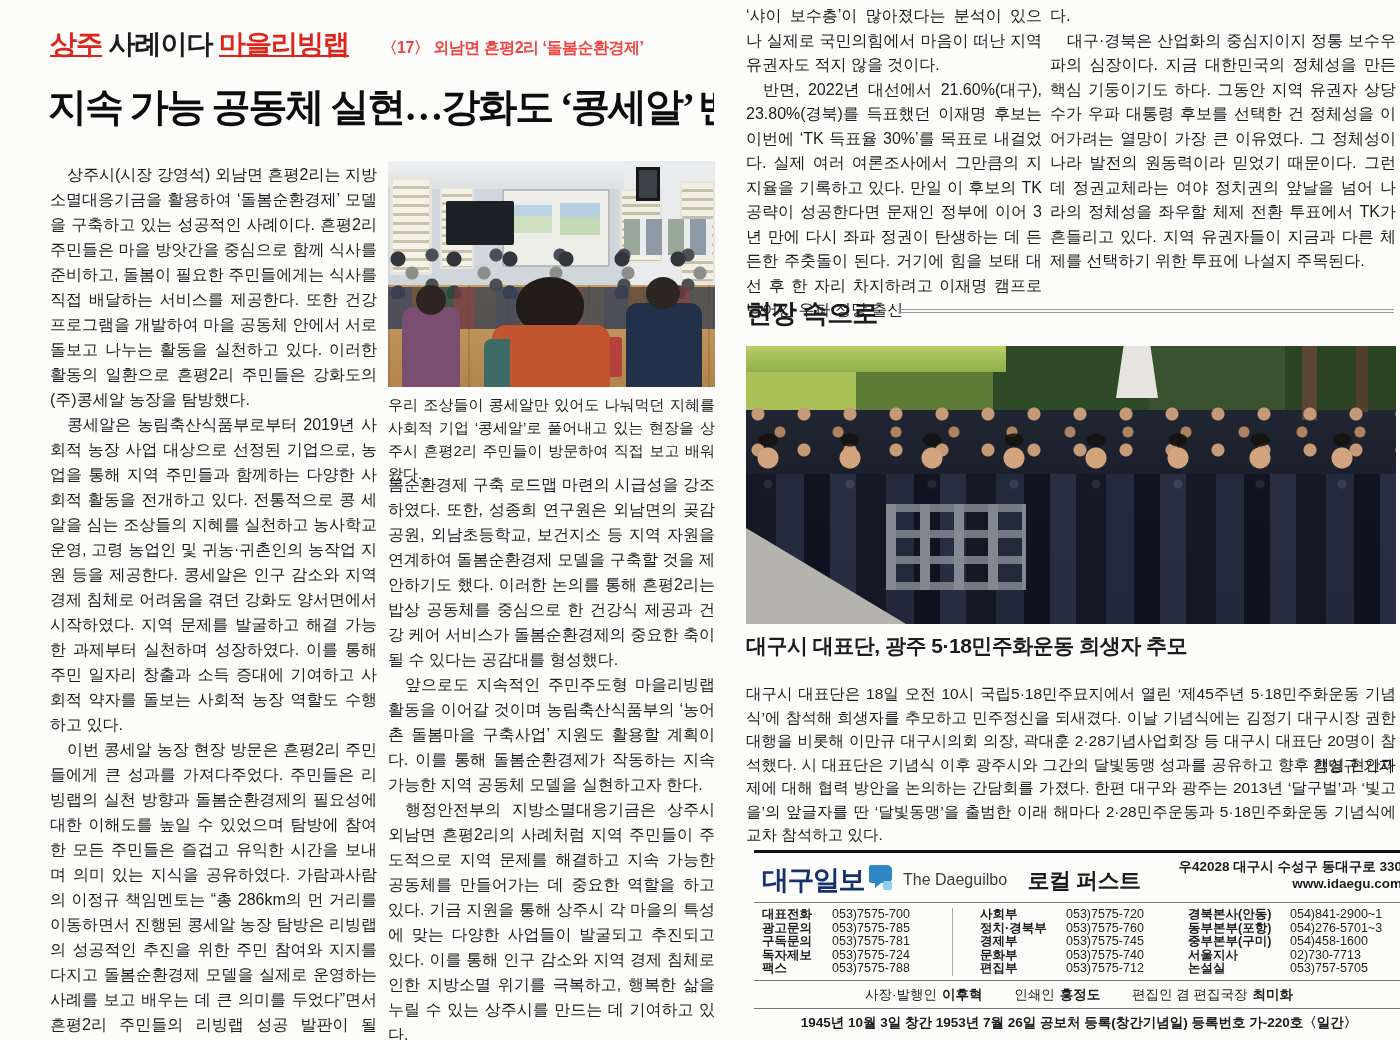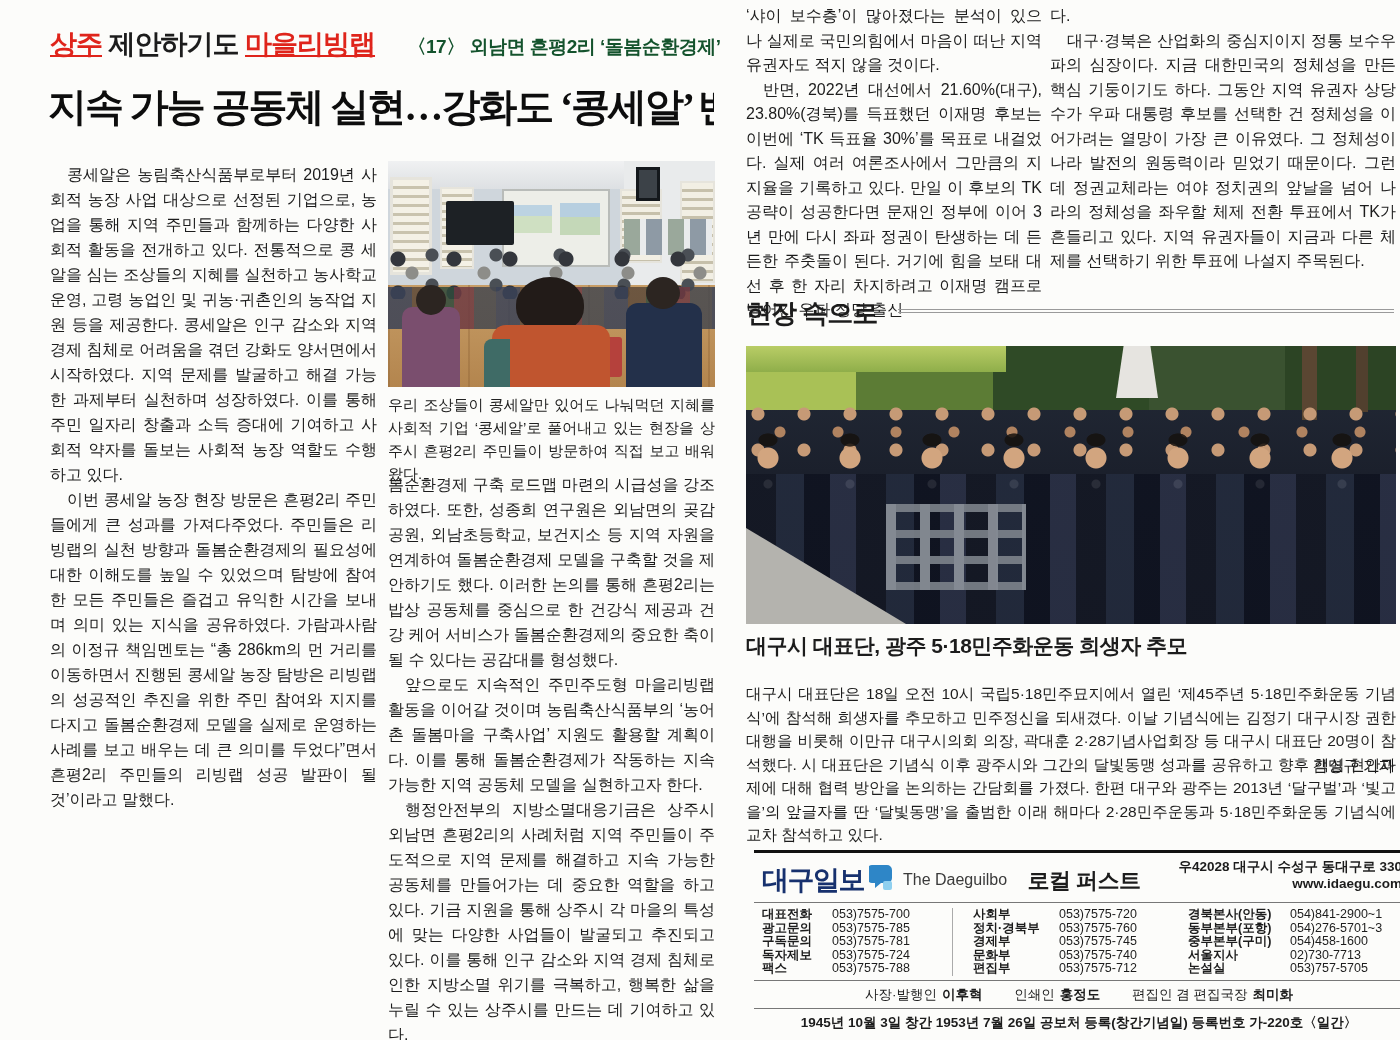--- a/index.html
+++ b/index.html
@@ -3,21 +3,21 @@
 <meta charset="utf-8">
 <style>
   * { margin:0; padding:0; box-sizing:border-box; }
   body { background:#e9e9e6; font-family:"Liberation Sans", sans-serif; }
   .page { position:relative; width:1400px; height:1040px; background:#fcfcfa; color:#1c1c1c; overflow:hidden; margin:0 auto; }
 
   
   .art { position:absolute; left:42px; top:20px; width:673px; height:1002px; }
   .kicker { position:absolute; left:8px; top:6px; font-size:27px; font-weight:800; letter-spacing:-1px; white-space:nowrap; }
   .kicker .red { color:#df241b;text-decoration:underline; }
-  .kicker .series { font-size:19px; font-weight:700; margin-left:26px; letter-spacing:-0.5px; color:#14532d; }
+  .kicker .series { font-size:16px; font-weight:700; margin-left:26px; letter-spacing:-0.5px; color:#ef4444; }
   .headline { position:absolute; left:6px; top:60px; width:666px; font-family:"Liberation Serif", serif; font-size:39px; font-weight:700; letter-spacing:-2px; white-space:nowrap; overflow:hidden; color:#0d0d0d; }
   .bodytext p { font-size:16px; line-height:25px; text-align:justify; color:#1c1c1c; }
   .bodytext p.ind { text-indent:17px; }
   .c1 { position:absolute; left:8px; top:142px; width:327px; }
   .caption1 { position:absolute; left:346px; top:373px; width:327px; font-size:15px; line-height:23px; text-align:justify; color:#222; }
   .c2 { position:absolute; left:346px; top:452px; width:327px; }
 
   
   .photo1 { position:absolute; left:346px; top:141px; width:327px; height:226px; background:#cdd3d8; overflow:hidden; }
   .p1 div { position:absolute; }
@@ -106,46 +106,47 @@
   .m-slogan { position:absolute; left:240px; width:180px; top:16px; text-align:center; font-size:22px; font-weight:800; letter-spacing:-0.5px; }
   .m-addr { position:absolute; right:2px; top:8px; text-align:right; font-size:13.5px; font-weight:700; line-height:17px; }
   .m-l1 { position:absolute; left:0; top:52px; width:100%; border-top:1px solid #777; }
   .m-contacts { position:absolute; left:2px; top:58px; width:100%; display:flex; }
   .ccol { font-size:12.5px; }
   .ccol .row { height:13.6px; line-height:13.6px; white-space:nowrap; }
   .ccol .lb { display:inline-block; text-align:justify; text-align-last:justify; font-weight:700; margin-right:10px; }
   .ccol .vl { font-weight:400; }
   .ccol1 { width:196px; padding-left:6px; }
   .ccol1 .lb { width:60px; }
-  .ccol2 { width:230px; border-left:1px solid #aaa; padding-left:20px; }
+  .ccol2 { width:230px; border-left:1px solid #aaa; padding-left:27px; }
   .ccol2 .lb { width:76px; }
   .ccol3 { flex:1; padding-left:6px; }
   .ccol3 .lb { width:92px; }
   .m-l2 { position:absolute; left:0; top:130px; width:100%; border-top:1px solid #777; }
   .m-pubs { position:absolute; left:0; top:136px; width:100%; text-align:center; font-size:13.5px; }
   .m-pubs .pname { font-weight:800; margin-left:5px; }
   .m-pubs .pair { margin:0 14px; }
   .m-l3 { position:absolute; left:0; top:158px; width:100%; border-top:1px solid #777; }
   .m-found { position:absolute; left:0; top:164px; width:100%; text-align:center; font-size:13.5px; font-weight:600; }
   .m-ethic { position:absolute; left:0; top:182px; width:100%; text-align:center; font-size:13.5px; font-weight:600; }
   .m-l4 { position:absolute; left:0; top:202px; width:100%; border-top:1px solid #777; }
 </style>
 </head>
 <body>
 
 <div class="page">
 
   <section class="art">
     <div class="kicker">
-      <span class="red">상주</span><span> 제안하기도 </span><span class="red">마을리빙랩</span>
+      <span class="red">상주</span><span> 사례이다 </span><span class="red">마을리빙랩</span>
       <span class="series">〈17〉 외남면 흔평2리 ‘돌봄순환경제’</span>
     </div>
     <h1 class="headline">지속 가능 공동체 실현…강화도 ‘콩세알’ 벤치마킹</h1>
 
     <div class="c1 bodytext">
+      <p class="ind">상주시(시장 강영석) 외남면 흔평2리는 지방소멸대응기금을 활용하여 ‘돌봄순환경제’ 모델을 구축하고 있는 성공적인 사례이다. 흔평2리 주민들은 마을 방앗간을 중심으로 함께 식사를 준비하고, 돌봄이 필요한 주민들에게는 식사를 직접 배달하는 서비스를 제공한다. 또한 건강 프로그램을 개발하여 마을 공동체 안에서 서로 돌보고 나누는 활동을 실천하고 있다. 이러한 활동의 일환으로 흔평2리 주민들은 강화도의 (주)콩세알 농장을 탐방했다.</p>
       <p class="ind">콩세알은 농림축산식품부로부터 2019년 사회적 농장 사업 대상으로 선정된 기업으로, 농업을 통해 지역 주민들과 함께하는 다양한 사회적 활동을 전개하고 있다. 전통적으로 콩 세 알을 심는 조상들의 지혜를 실천하고 농사학교 운영, 고령 농업인 및 귀농·귀촌인의 농작업 지원 등을 제공한다. 콩세알은 인구 감소와 지역경제 침체로 어려움을 겪던 강화도 양서면에서 시작하였다. 지역 문제를 발굴하고 해결 가능한 과제부터 실천하며 성장하였다. 이를 통해 주민 일자리 창출과 소득 증대에 기여하고 사회적 약자를 돌보는 사회적 농장 역할도 수행하고 있다.</p>
       <p class="ind">이번 콩세알 농장 현장 방문은 흔평2리 주민들에게 큰 성과를 가져다주었다. 주민들은 리빙랩의 실천 방향과 돌봄순환경제의 필요성에 대한 이해도를 높일 수 있었으며 탐방에 참여한 모든 주민들은 즐겁고 유익한 시간을 보내며 의미 있는 지식을 공유하였다. 가람과사람의 이정규 책임멘토는 “총 286km의 먼 거리를 이동하면서 진행된 콩세알 농장 탐방은 리빙랩의 성공적인 추진을 위한 주민 참여와 지지를 다지고 돌봄순환경제 모델을 실제로 운영하는 사례를 보고 배우는 데 큰 의미를 두었다”면서 흔평2리 주민들의 리빙랩 성공 발판이 될 것’이라고 말했다.</p>
 
     </div>
 
     <div class="photo1 p1">
       <div class="p1-ceiling"></div>
       <div class="p1-wall"></div>
       <div class="p1-rwall"></div>
       <div class="p1-blind1"></div>

